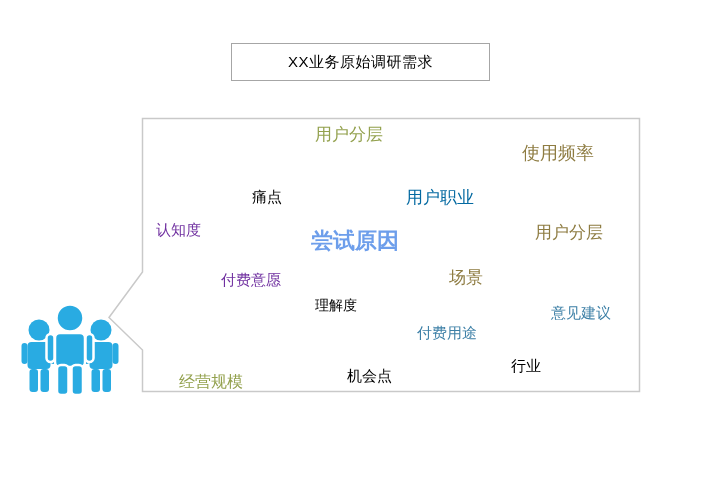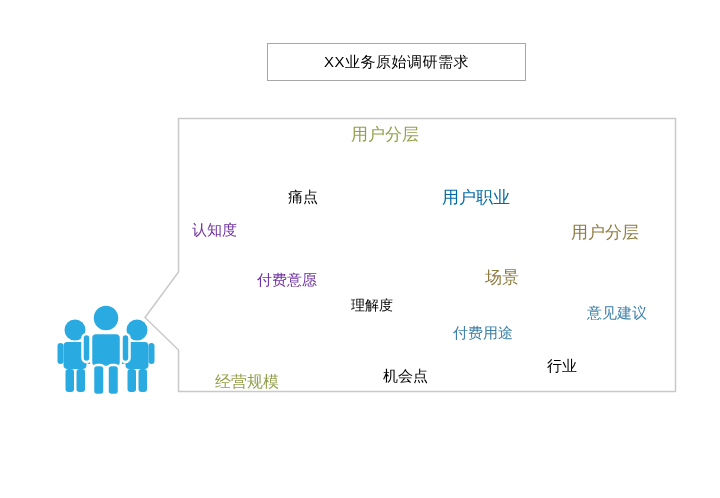--- a/index.html
+++ b/index.html
@@ -7,21 +7,20 @@
     padding: 0;
     background: #ffffff;
     font-family: "Liberation Sans", "DejaVu Sans", sans-serif;
   }
   #stage {
     position: relative;
     width: 652px;
     height: 498px;
     background: #ffffff;
     overflow: hidden;
-    margin-left: 36px;
   }
   .title-box {
     position: absolute;
     left: 231px;
     top: 43px;
     width: 257px;
     height: 36px;
     border: 1px solid #a6a6a6;
     background: #ffffff;
     display: flex;
@@ -67,23 +66,25 @@
   <div class="title-box">
     <span>XX业务原始调研需求</span>
   </div>
 
   <svg class="callout-svg" viewBox="0 0 720 498" xmlns="http://www.w3.org/2000/svg">
     <path d="M 142.5 118.5 L 639.5 118.5 L 639.5 391.5 L 142.5 391.5 L 142.5 350 L 109 317.5 L 142.5 272 Z" fill="#ffffff" stroke="#c9c9c9" stroke-width="1.5" stroke-linejoin="miter"></path>
   </svg>
 
   <div class="cloud">
       <span class="term" style="left: 315px; top: 125px; color: rgb(147, 161, 78); font-size: 17px; font-weight: normal;">用户分层</span>
+      <span class="term" style="left: 522px; top: 143px; color: rgb(142, 124, 66); font-size: 18px; font-weight: normal;">使用频率</span>
       <span class="term" style="left: 252px; top: 188px; color: rgb(0, 0, 0); font-size: 15px; font-weight: normal;">痛点</span>
       <span class="term" style="left: 406px; top: 188px; color: #0369a1; font-size: 17px; font-weight: normal;">用户职业</span>
       <span class="term" style="left: 156px; top: 221px; color: rgb(112, 48, 160); font-size: 15px; font-weight: normal;">认知度</span>
+      <span class="term" style="left: 311px; top: 228px; color: rgb(109, 158, 235); font-size: 22px; font-weight: bold;">尝试原因</span>
       <span class="term" style="left: 535px; top: 223px; color: rgb(142, 124, 66); font-size: 17px; font-weight: normal;">用户分层</span>
       <span class="term" style="left: 221px; top: 271px; color: rgb(112, 48, 160); font-size: 15px; font-weight: normal;">付费意愿</span>
       <span class="term" style="left: 449px; top: 268px; color: rgb(142, 124, 66); font-size: 17px; font-weight: normal;">场景</span>
       <span class="term" style="left: 315px; top: 297px; color: rgb(0, 0, 0); font-size: 14px; font-weight: normal;">理解度</span>
       <span class="term" style="left: 551px; top: 304px; color: rgb(60, 127, 166); font-size: 15px; font-weight: normal;">意见建议</span>
       <span class="term" style="left: 417px; top: 324px; color: rgb(60, 127, 166); font-size: 15px; font-weight: normal; text-align: right;">付费用途</span>
       <span class="term" style="left: 179px; top: 372px; color: rgb(147, 161, 78); font-size: 16px; font-weight: normal;">经营规模</span>
       <span class="term" style="left: 511px; top: 357px; color: rgb(0, 0, 0); font-size: 15px; font-weight: normal;">行业</span>
       <span class="term" style="left: 347px; top: 367px; color: rgb(0, 0, 0); font-size: 15px; font-weight: normal;">机会点</span>
     </div>

